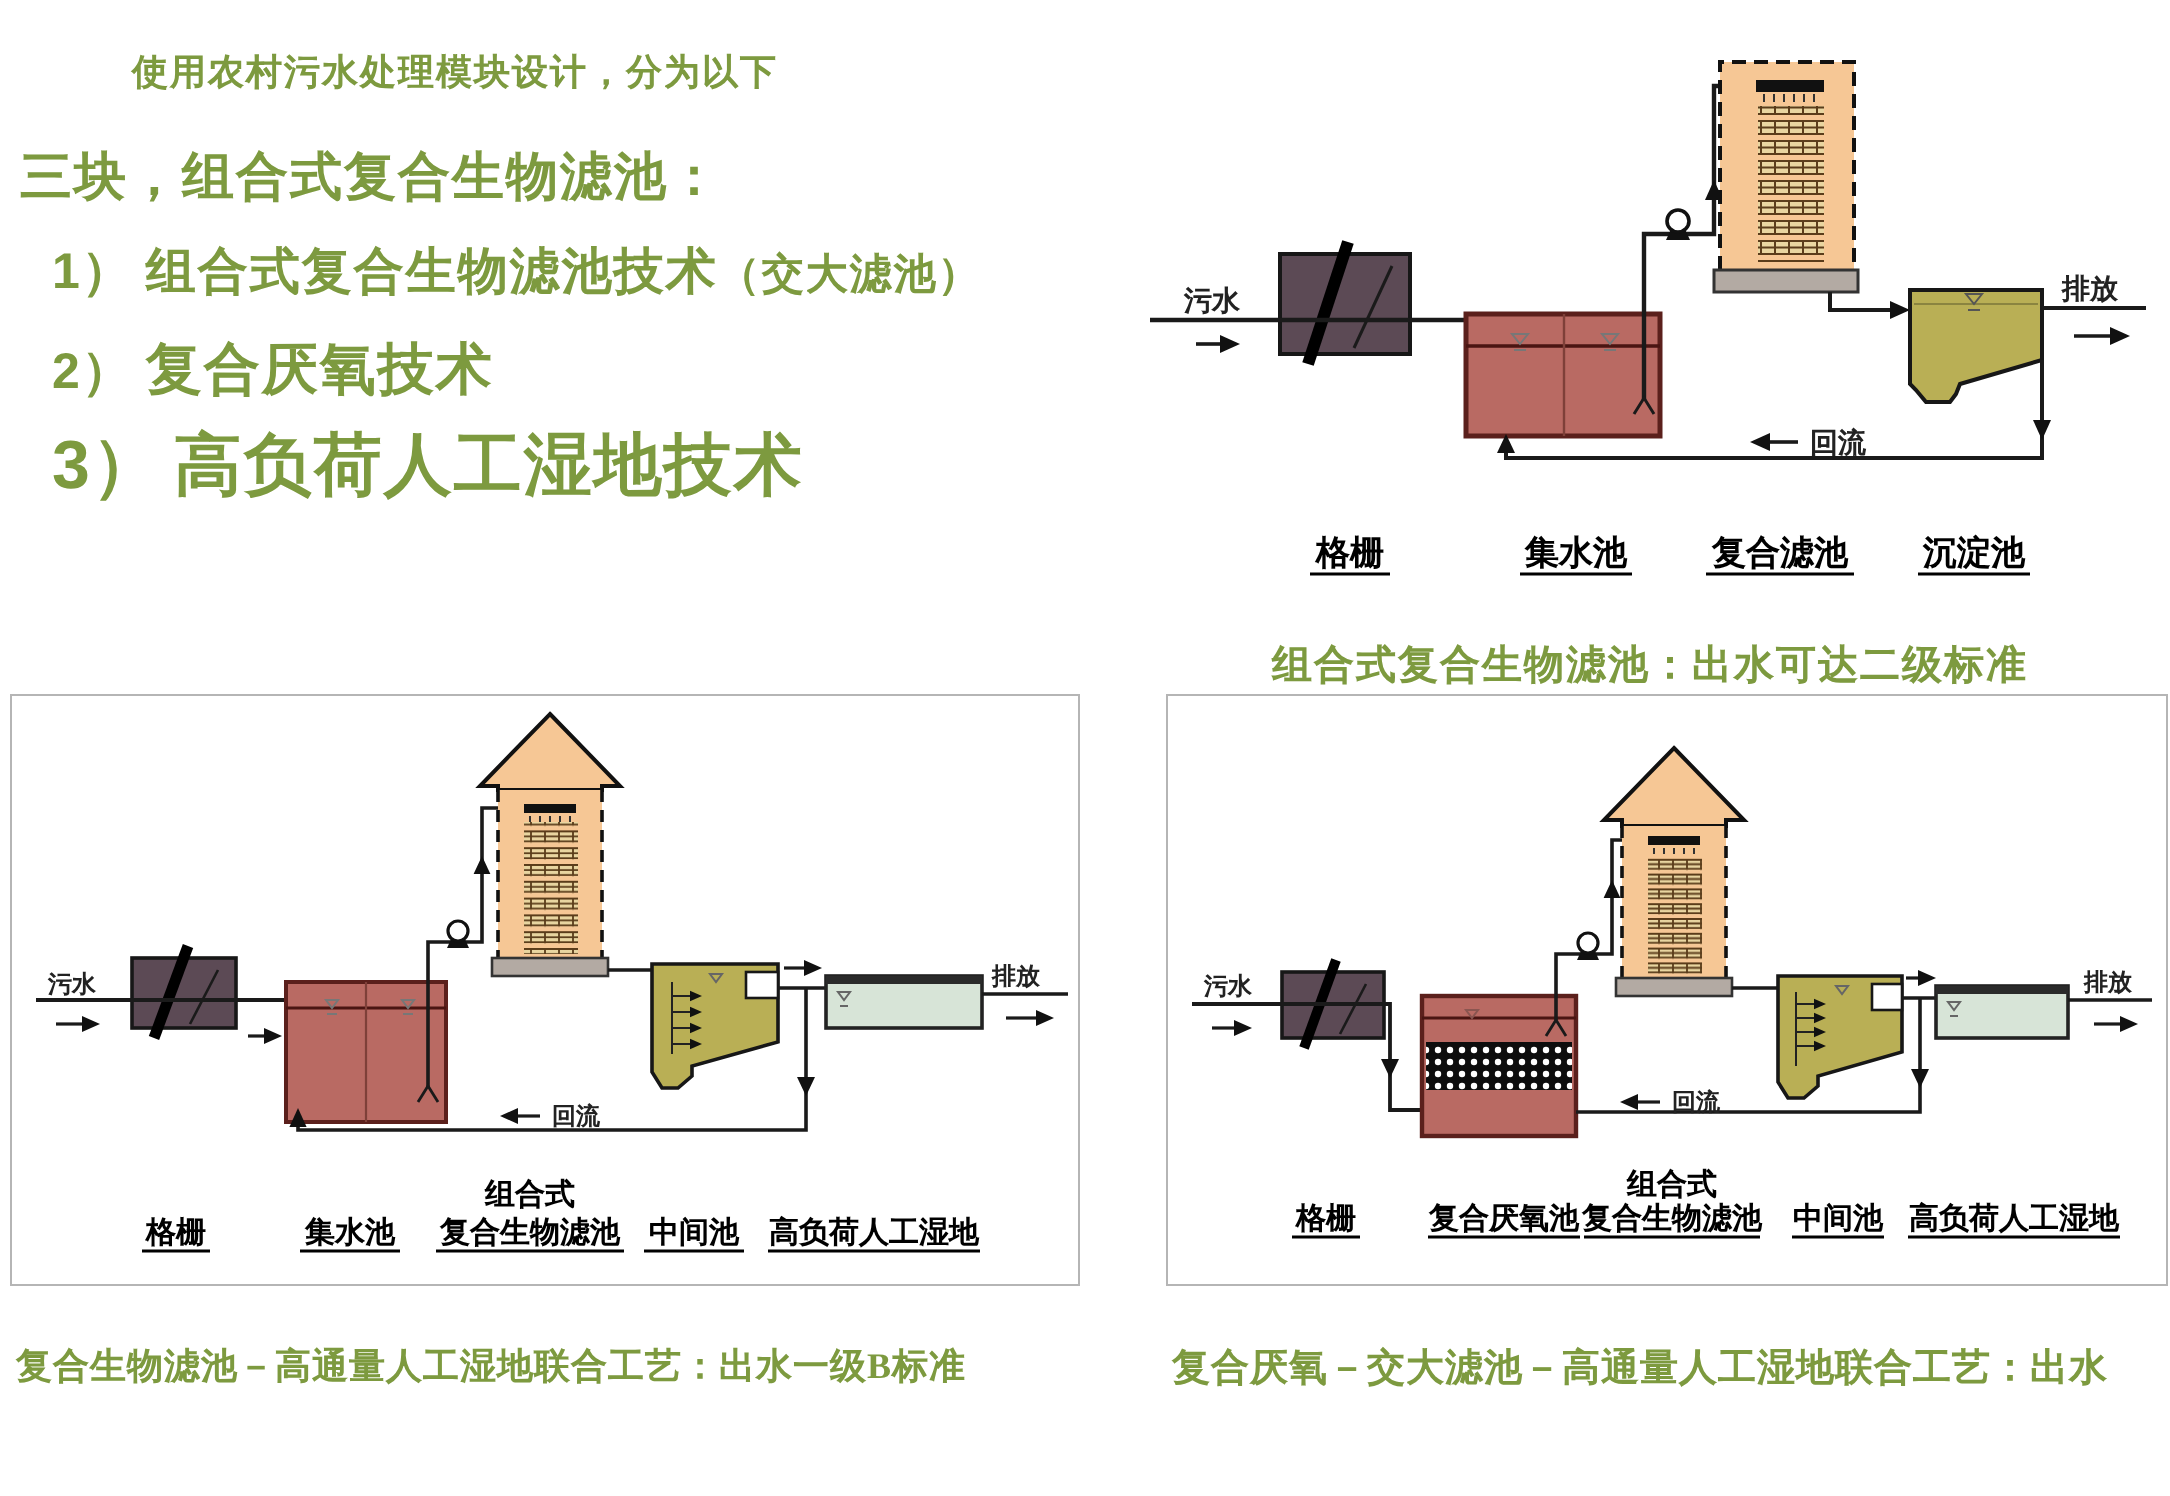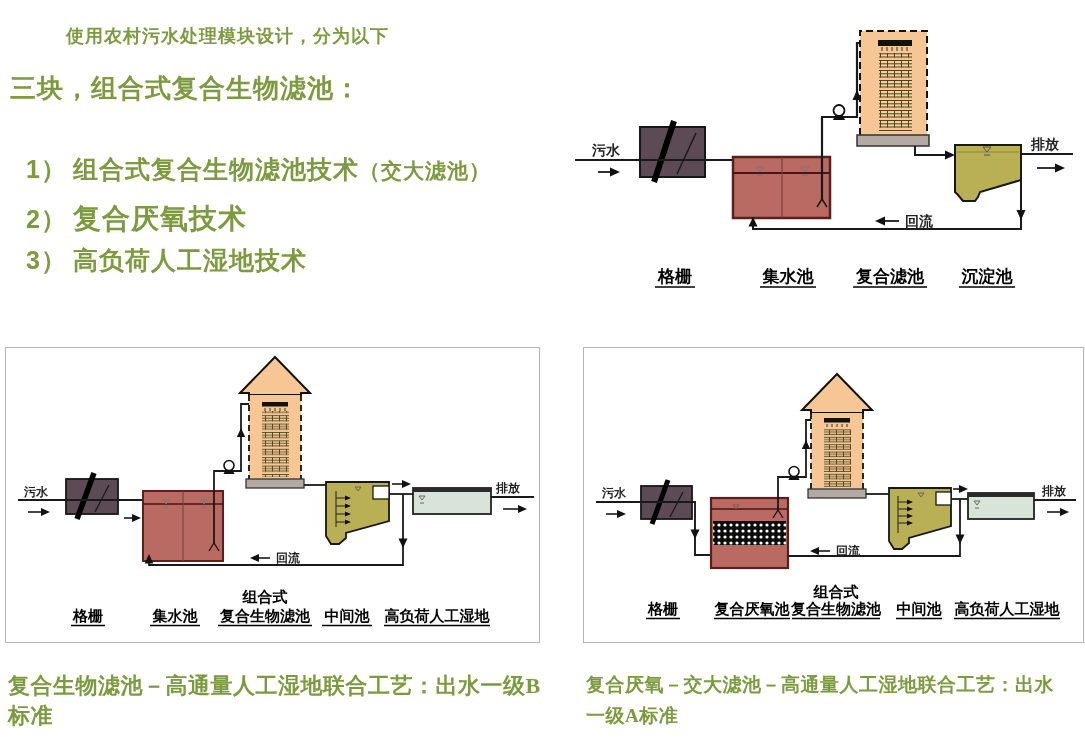--- a/index.html
+++ b/index.html
@@ -3,43 +3,43 @@
 <meta charset="utf-8">
 <style>
   html,body{margin:0;padding:0;background:#fff;}
   .canvas{position:relative;width:1085px;height:748px;background:#fff;overflow:hidden;
           font-family:"Liberation Sans",sans-serif;}
   
   .intro div{position:absolute;font-weight:bold;color:#7d9a3f;white-space:nowrap;
              font-family:"Liberation Sans",sans-serif;}
   .intro-line1{left:66px;top:24px;font-size:18px;letter-spacing:1px;}
   .intro-line2{left:10px;top:71px;font-size:26px;letter-spacing:1px;}
-  .intro-item{letter-spacing:1px;margin-top:34px;}
+  .intro-item{letter-spacing:1px;}
   .i1{left:26px;top:119px;font-size:25px;}
   .i2{left:26px;top:166px;font-size:25px;}
-  .i3{left:26px;top:210px;font-size:25px;}
+  .i3{left:26px;top:210px;font-size:34px;}
   .inum{margin-right:6px;}
   .i2 .imain{font-size:28px;}
   .inote{font-size:21px;}
   
   .d1{position:absolute;left:565px;top:10px;width:520px;height:300px;}
   .panel{position:absolute;background:#fff;border:1px solid #b5b5b5;}
   .p2{left:5px;top:347px;width:533px;height:294px;}
   .p3{left:583px;top:347px;width:499px;height:294px;}
   .panel svg{display:block;width:100%;height:100%;}
   
   .t-flow{font:bold 14px "Liberation Sans",sans-serif;fill:#222;}
   .t-flow-sm{font:bold 12px "Liberation Sans",sans-serif;fill:#222;}
   .t-lbl1{font:bold 17px "Liberation Sans",sans-serif;fill:#000;}
   .t-lbl2{font:bold 15px "Liberation Sans",sans-serif;fill:#000;}
   
   .cap{position:absolute;font-weight:bold;color:#7d9a3f;}
   .cap1{left:600px;top:319px;width:450px;text-align:center;font-size:20px;
         font-family:"Liberation Sans",sans-serif;letter-spacing:1px;}
-  .cap2{left:8px;top:671px;width:535px;font-size:22px;
+  .cap2{left:8px;top:671px;width:535px;font-size:18px;
         font-family:"Liberation Serif",serif;letter-spacing:0.5px;}
   .cap3{left:586px;top:669px;width:500px;font-size:19px;line-height:31px;
         font-family:Liberation Serif, serif;letter-spacing:0.5px;}
 </style>
 </head>
 <body>
 
 <div class="canvas">
 
   <div class="intro">
@@ -131,20 +131,21 @@
       <text x="110" y="272" text-anchor="middle" class="t-lbl1">格栅</text>
       <line x1="90" y1="277" x2="130" y2="277" stroke="#000" stroke-width="1.5"></line>
       <text x="223" y="272" text-anchor="middle" class="t-lbl1">集水池</text>
       <line x1="195" y1="277" x2="251" y2="277" stroke="#000" stroke-width="1.5"></line>
       <text x="325" y="272" text-anchor="middle" class="t-lbl1">复合滤池</text>
       <line x1="288" y1="277" x2="362" y2="277" stroke="#000" stroke-width="1.5"></line>
       <text x="422" y="272" text-anchor="middle" class="t-lbl1">沉淀池</text>
       <line x1="394" y1="277" x2="450" y2="277" stroke="#000" stroke-width="1.5"></line>
     </g>
   </svg>
+  <div class="cap cap1">组合式复合生物滤池：出水可达二级标准</div>
 
   <div class="panel p2">
   <svg viewBox="0 0 533 294">
     <defs>
       <pattern id="gp2" width="7" height="8.4" patternUnits="userSpaceOnUse">
         <rect x="0" y="0" width="7" height="6" fill="#e8d5a0"></rect>
         <path d="M0,0.5 H7 M0,5.5 H7 M0.5,0 V6 M0,3 H7" stroke="#5a3c1a" stroke-width="0.9" fill="none"></path>
       </pattern>
     </defs>
 
@@ -355,16 +356,15 @@
       <line x1="208" y1="270.5" x2="296" y2="270.5" stroke="#000" stroke-width="1.4"></line>
       <text x="335" y="266" text-anchor="middle" class="t-lbl2">中间池</text>
       <line x1="312" y1="270.5" x2="358" y2="270.5" stroke="#000" stroke-width="1.4"></line>
       <text x="423" y="266" text-anchor="middle" class="t-lbl2">高负荷人工湿地</text>
       <line x1="370" y1="270.5" x2="476" y2="270.5" stroke="#000" stroke-width="1.4"></line>
     </g>
   </svg>
   </div>
   <div class="cap cap3">
     <div>复合厌氧－交大滤池－高通量人工湿地联合工艺：出水</div>
-    <div>一级A标准</div>
   </div>
 
 </div>
 
 </body></html>

